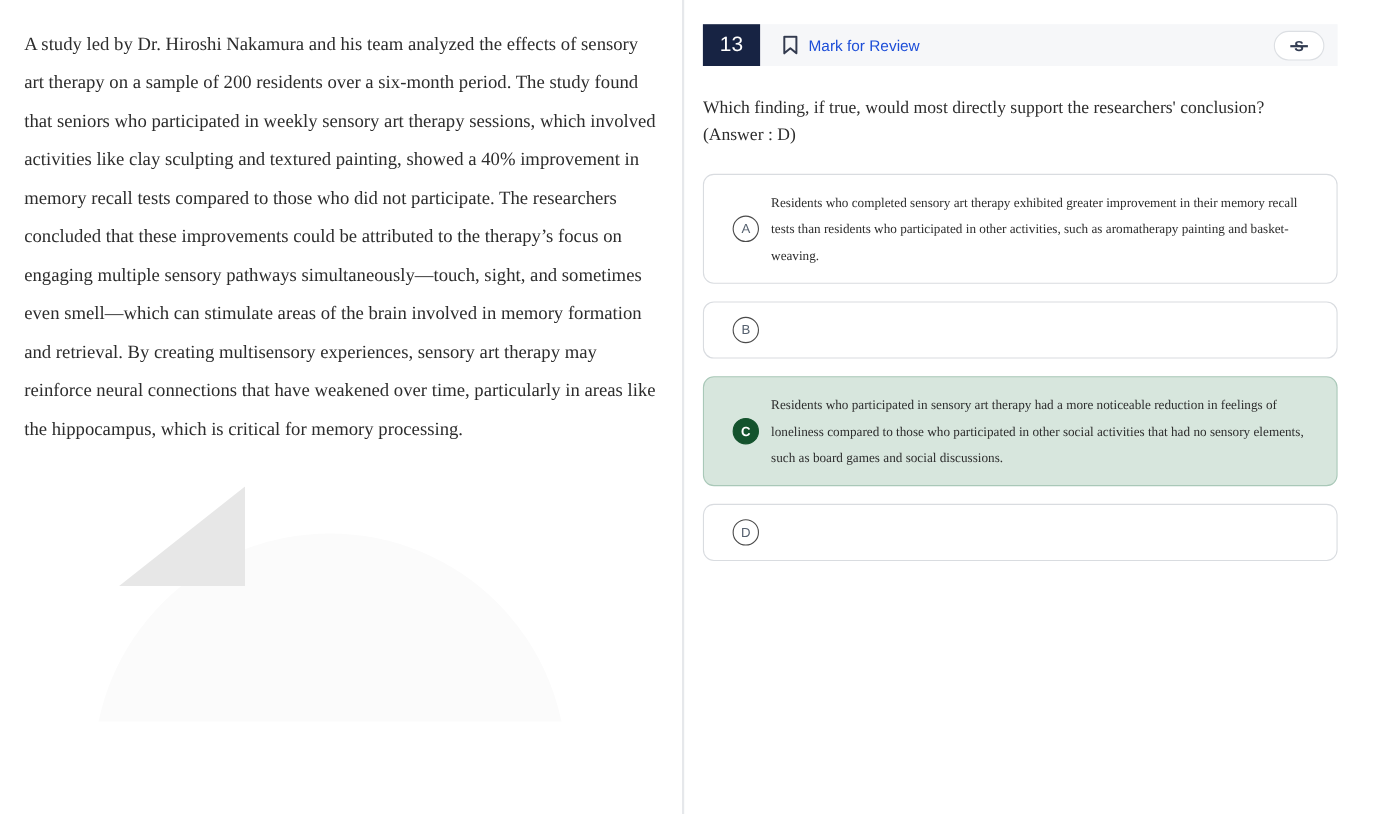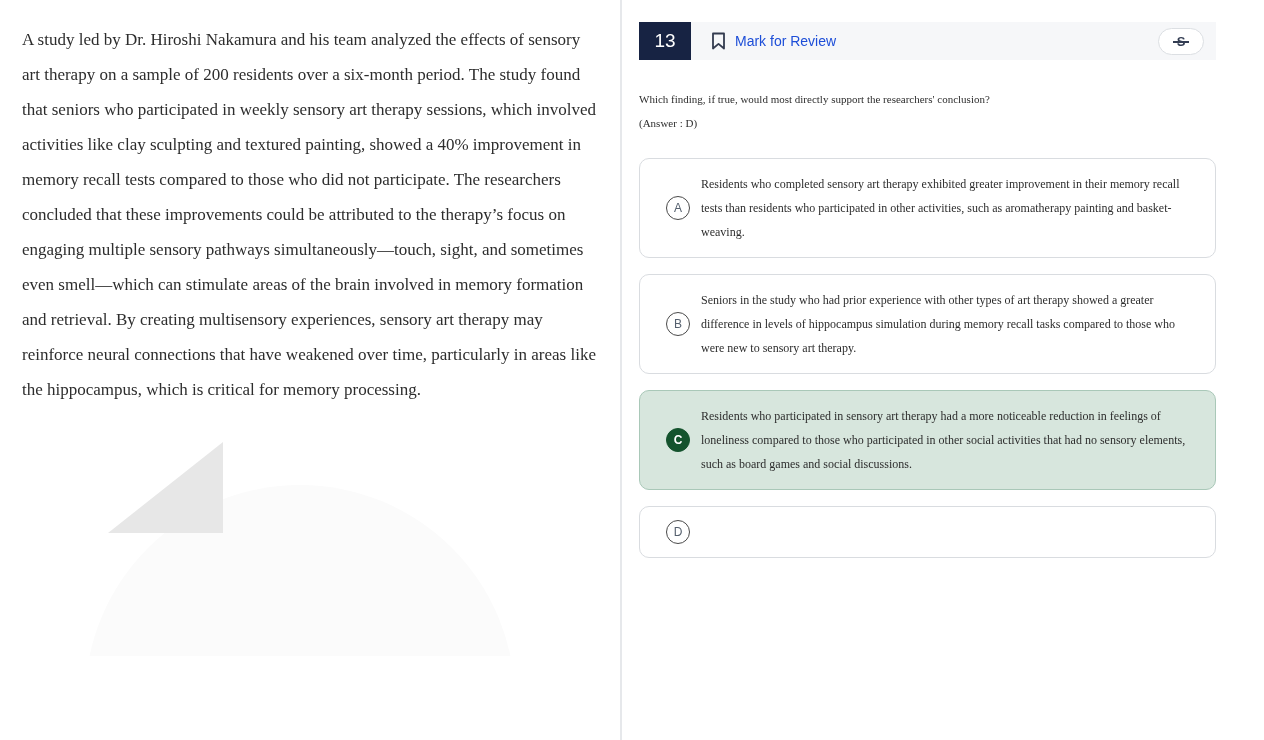--- a/index.html
+++ b/index.html
@@ -74,21 +74,21 @@
     line-height: 1;
   }
   .elim-glyph::after {
     content: ""; position: absolute; left: -4px; right: -4px; top: 50%;
     height: 1.5px; background: #323c52;
   }
 
   .question-block {
     margin-top: 27px;
     font-family: "Liberation Serif", serif;
-    font-size: 11px; line-height: 24px; color: #2d2d2d;
+    font-size: 16px; line-height: 24px; color: #2d2d2d;
   }
   .answer-note { display: block; font-family: Liberation Serif, serif; }
 
   .options { margin-top: 23px; display: flex; flex-direction: column; gap: 16px; }
   .option {
     display: flex; align-items: center;
     border: 1px solid #d9dce0; border-radius: 10px;
     background: #ffffff;
     padding: 13px 24px 13px 26px;
     cursor: pointer;
@@ -157,21 +157,20 @@
 
   <div class="options">
 
     <div class="option">
       <span class="option-letter">A</span>
       <span class="option-text">Residents who completed sensory art therapy exhibited greater improvement in their memory recall tests than residents who participated in other activities, such as aromatherapy painting and basket-weaving.</span>
     </div>
 
     <div class="option">
       <span class="option-letter">B</span>
-      <span class="option-text">Seniors in the study who had prior experience with other types of art therapy showed a greater difference in levels of hippocampus simulation during memory recall tasks compared to those who were new to sensory art therapy.</span>
     </div>
 
     <div class="option selected">
       <span class="option-letter">C</span>
       <span class="option-text">Residents who participated in sensory art therapy had a more noticeable reduction in feelings of loneliness compared to those who participated in other social activities that had no sensory elements, such as board games and social discussions.</span>
     </div>
 
     <div class="option">
       <span class="option-letter">D</span>
     </div>

